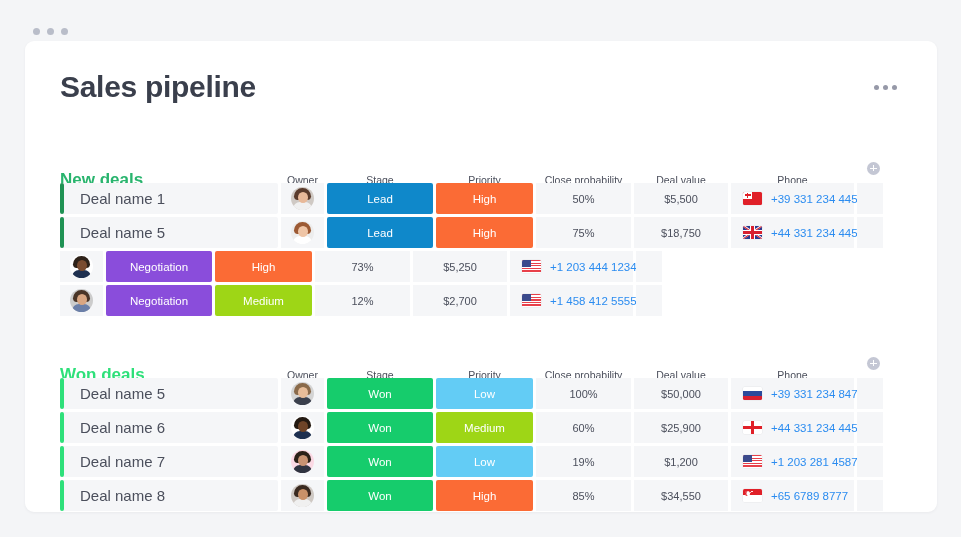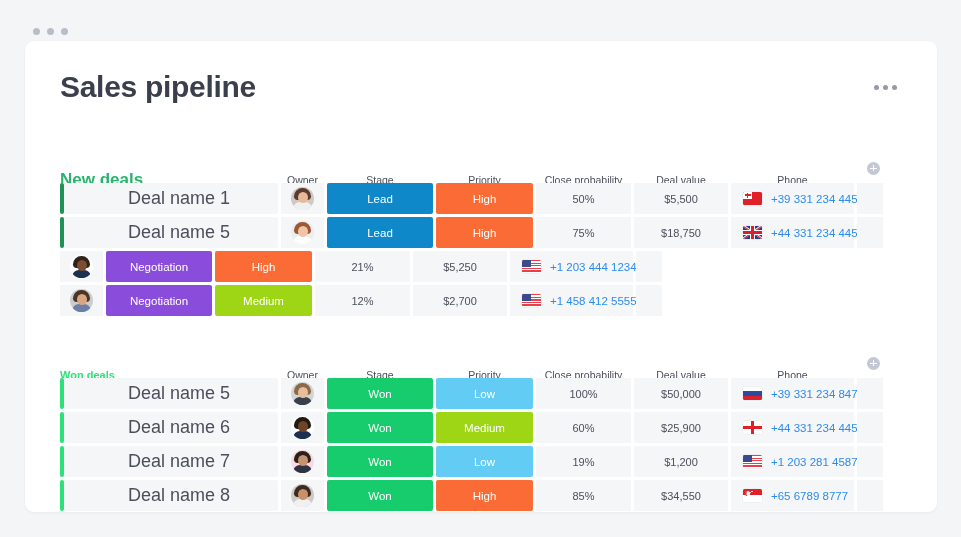--- a/index.html
+++ b/index.html
@@ -61,22 +61,22 @@
   
   .rows{position:absolute;left:0;right:0;top:26px;}
   .row{display:flex;align-items:stretch;height:31px;margin-bottom:3px;}
 
   .cell{
     background:#f5f6f8;margin-right:3px;
     display:flex;align-items:center;justify-content:center;
     font-size:11px;color:#4b4f5c;flex:0 0 auto;
   }
   .c-name{
-    width:218px;justify-content:center;position:relative;
-    padding-left:20px;box-sizing:border-box;font-size:18px;color:#4b4f5c;
+    width:218px;justify-content:flex-start;position:relative;
+    padding-left:20px;box-sizing:border-box;font-size:15px;color:#4b4f5c;
     border-radius:2px;
   }
   .accent{position:absolute;left:0;top:0;bottom:0;width:4px;border-radius:2px;}
   .c-owner{width:43px;}
   .c-prob{width:95px;}
   .c-value{width:94px;}
   .c-phone{width:123px;justify-content:flex-start;padding-left:12px;box-sizing:border-box;gap:9px;}
   .c-tail{width:26px;}
 
   
@@ -250,21 +250,21 @@
                   <div class="av-face" style="background:#7a4c30"></div>
                 </div>
               </div>
               <div class="chip" style="background:#8a4ddb">
                 <span>Negotiation</span>
               </div>
               <div class="chip prio" style="background:#fb6b35">
                 <span>High</span>
               </div>
               <div class="cell c-prob">
-                <span>21%</span>
+                <span>73%</span>
               </div>
               <div class="cell c-value">
                 <span>$5,250</span>
               </div>
               <div class="cell c-phone">
                 <div class="flag f-us">
                   <div class="canton"></div>
                 </div>
                 <span class="phone-num" style="color:#2b8cf0">+1 203 444 1234</span>
               </div>
@@ -296,21 +296,21 @@
                 </div>
                 <span class="phone-num" style="color:#2b8cf0">+1 458 412 5555</span>
               </div>
               <div class="cell c-tail"></div>
             </div>
           </div>
         </div>
         <div class="group" style="top:311px">
           <div class="col-head">
             <div class="ch" style="width:218px;margin-right:3px">
-              <span style="display:block;text-align:left;font-size:11px;font-weight:700;color:#2ee07a">Won deals</span>
+              <span style="display:block;text-align:left;font-size:17px;font-weight:700;color:#2ee07a">Won deals</span>
             </div>
             <div class="ch" style="width:43px;margin-right:3px">Owner</div>
             <div class="ch" style="width:106px;margin-right:3px">Stage</div>
             <div class="ch" style="width:97px;margin-right:3px">Priority</div>
             <div class="ch" style="width:95px;margin-right:3px">Close probability</div>
             <div class="ch" style="width:94px;margin-right:3px">Deal value</div>
             <div class="ch" style="width:123px;margin-right:3px">Phone</div>
             <div class="addcol"></div>
           </div>
           <div class="rows">

